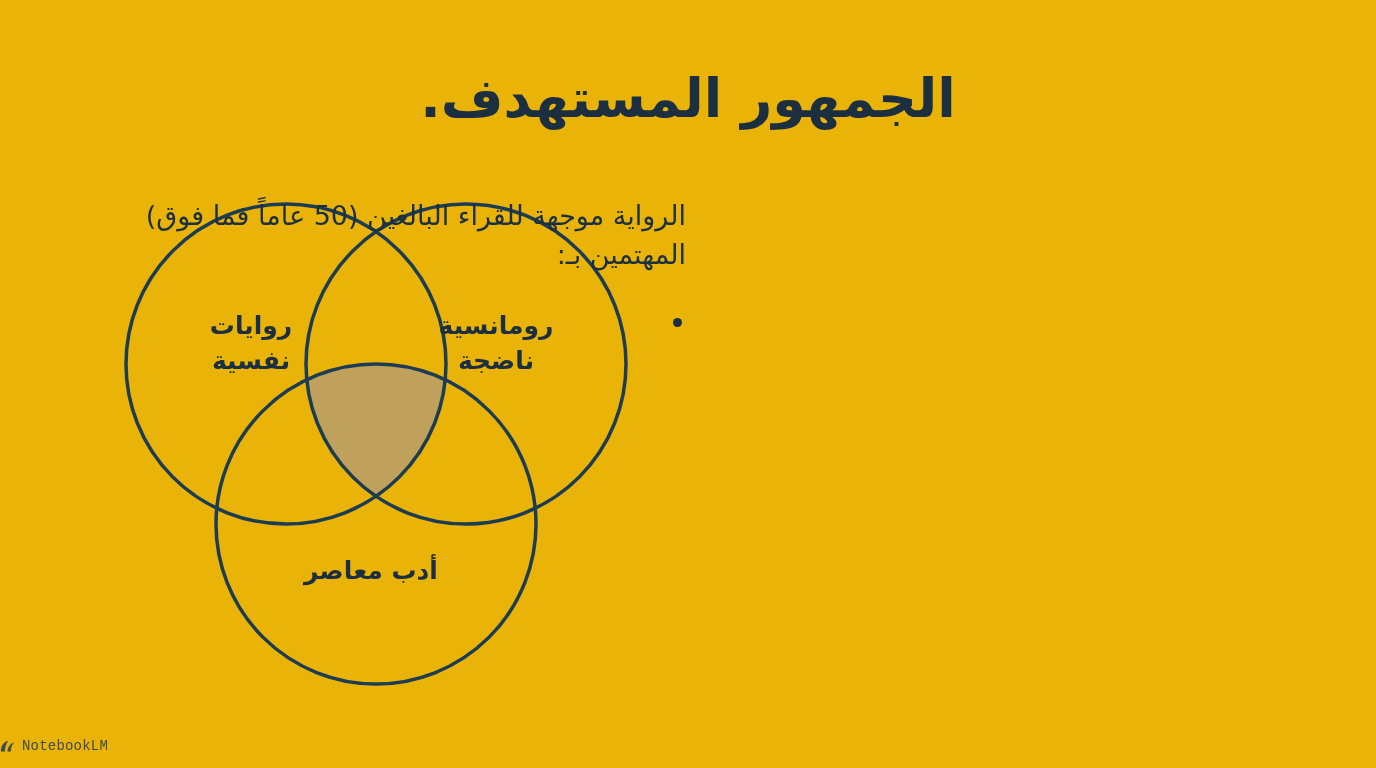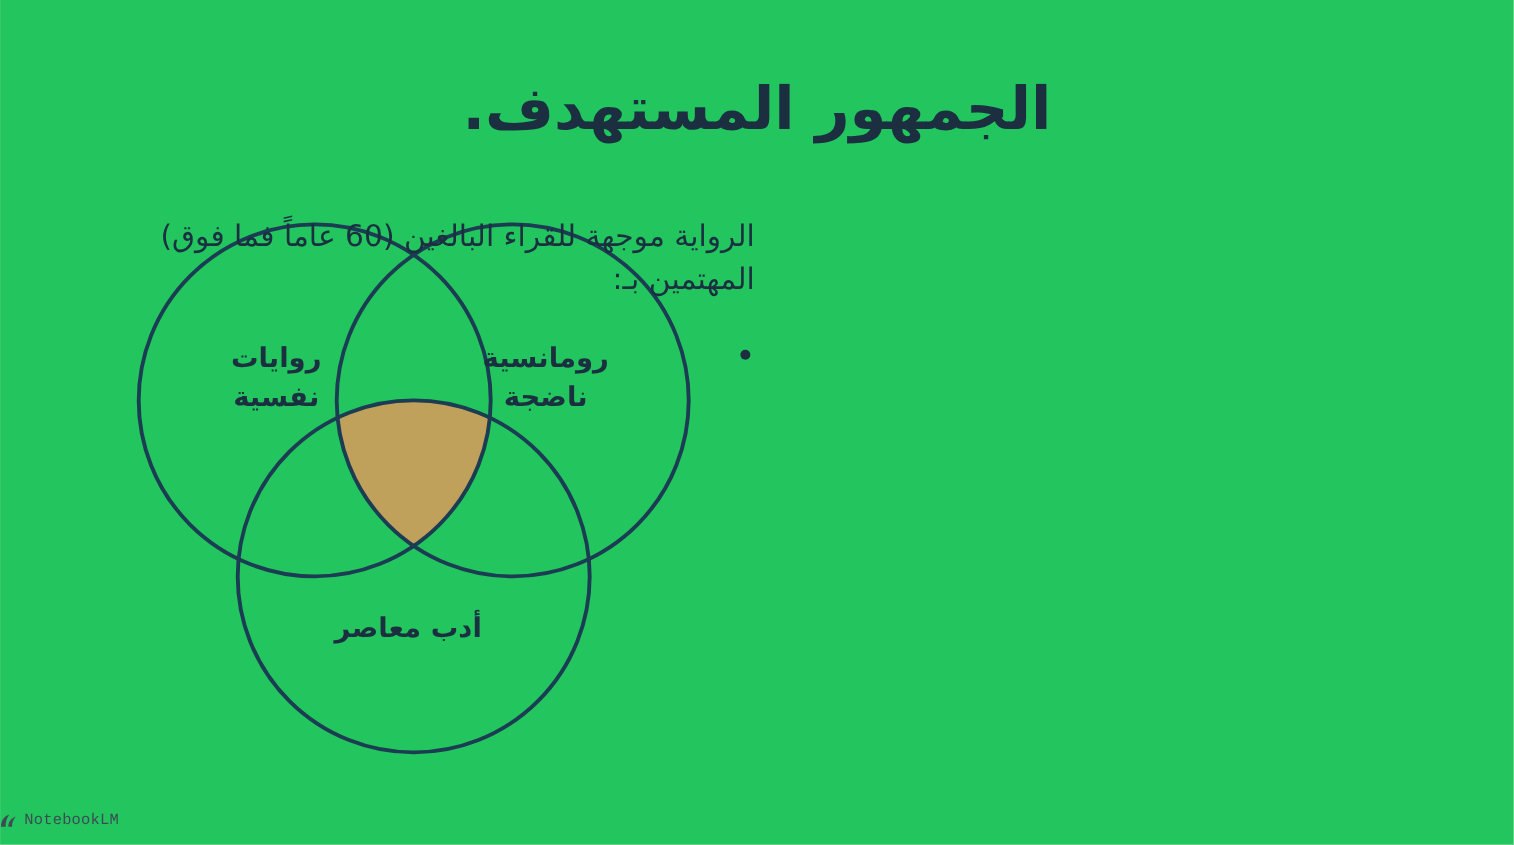--- a/index.html
+++ b/index.html
@@ -10,21 +10,21 @@
     width: 1376px;
     height: 768px;
     background: #f4f0e8;
     font-family: "DejaVu Sans", "Liberation Sans", sans-serif;
     overflow: hidden;
     position: relative;
   }
   .slide {
     position: absolute;
     inset: 0;
-    background: #22c55e;
+    background: #eab308;
   }
 
   
   .title {
     position: absolute;
     top: 68px;
     left: 0;
     width: 100%;
     text-align: center;
     font-size: 54px;
@@ -154,21 +154,21 @@
       <text class="venn-label" x="155" y="175" text-anchor="middle">نفسية</text>
 
       <text class="venn-label" x="400" y="140" text-anchor="middle">رومانسية</text>
       <text class="venn-label" x="400" y="175" text-anchor="middle">ناضجة</text>
 
       <text class="venn-label" x="275" y="385" text-anchor="middle">أدب معاصر</text>
     </svg>
   </div>
 
   <div class="content">
-    <p class="intro">الرواية موجهة للقراء البالغين (60 عاماً فما فوق) المهتمين بـ:</p>
+    <p class="intro">الرواية موجهة للقراء البالغين (50 عاماً فما فوق) المهتمين بـ:</p>
     <ul class="bullets">
       <li>
         <span class="dot"></span>
       </li>
     </ul>
   </div>
 
   <div class="footer">
     <svg class="mark" viewBox="0 0 20 18">
       <path d="M2 15 C2 8, 6 3, 11 2 C8 6, 7 10, 7 15 Z" fill="#3d4b55"></path>

